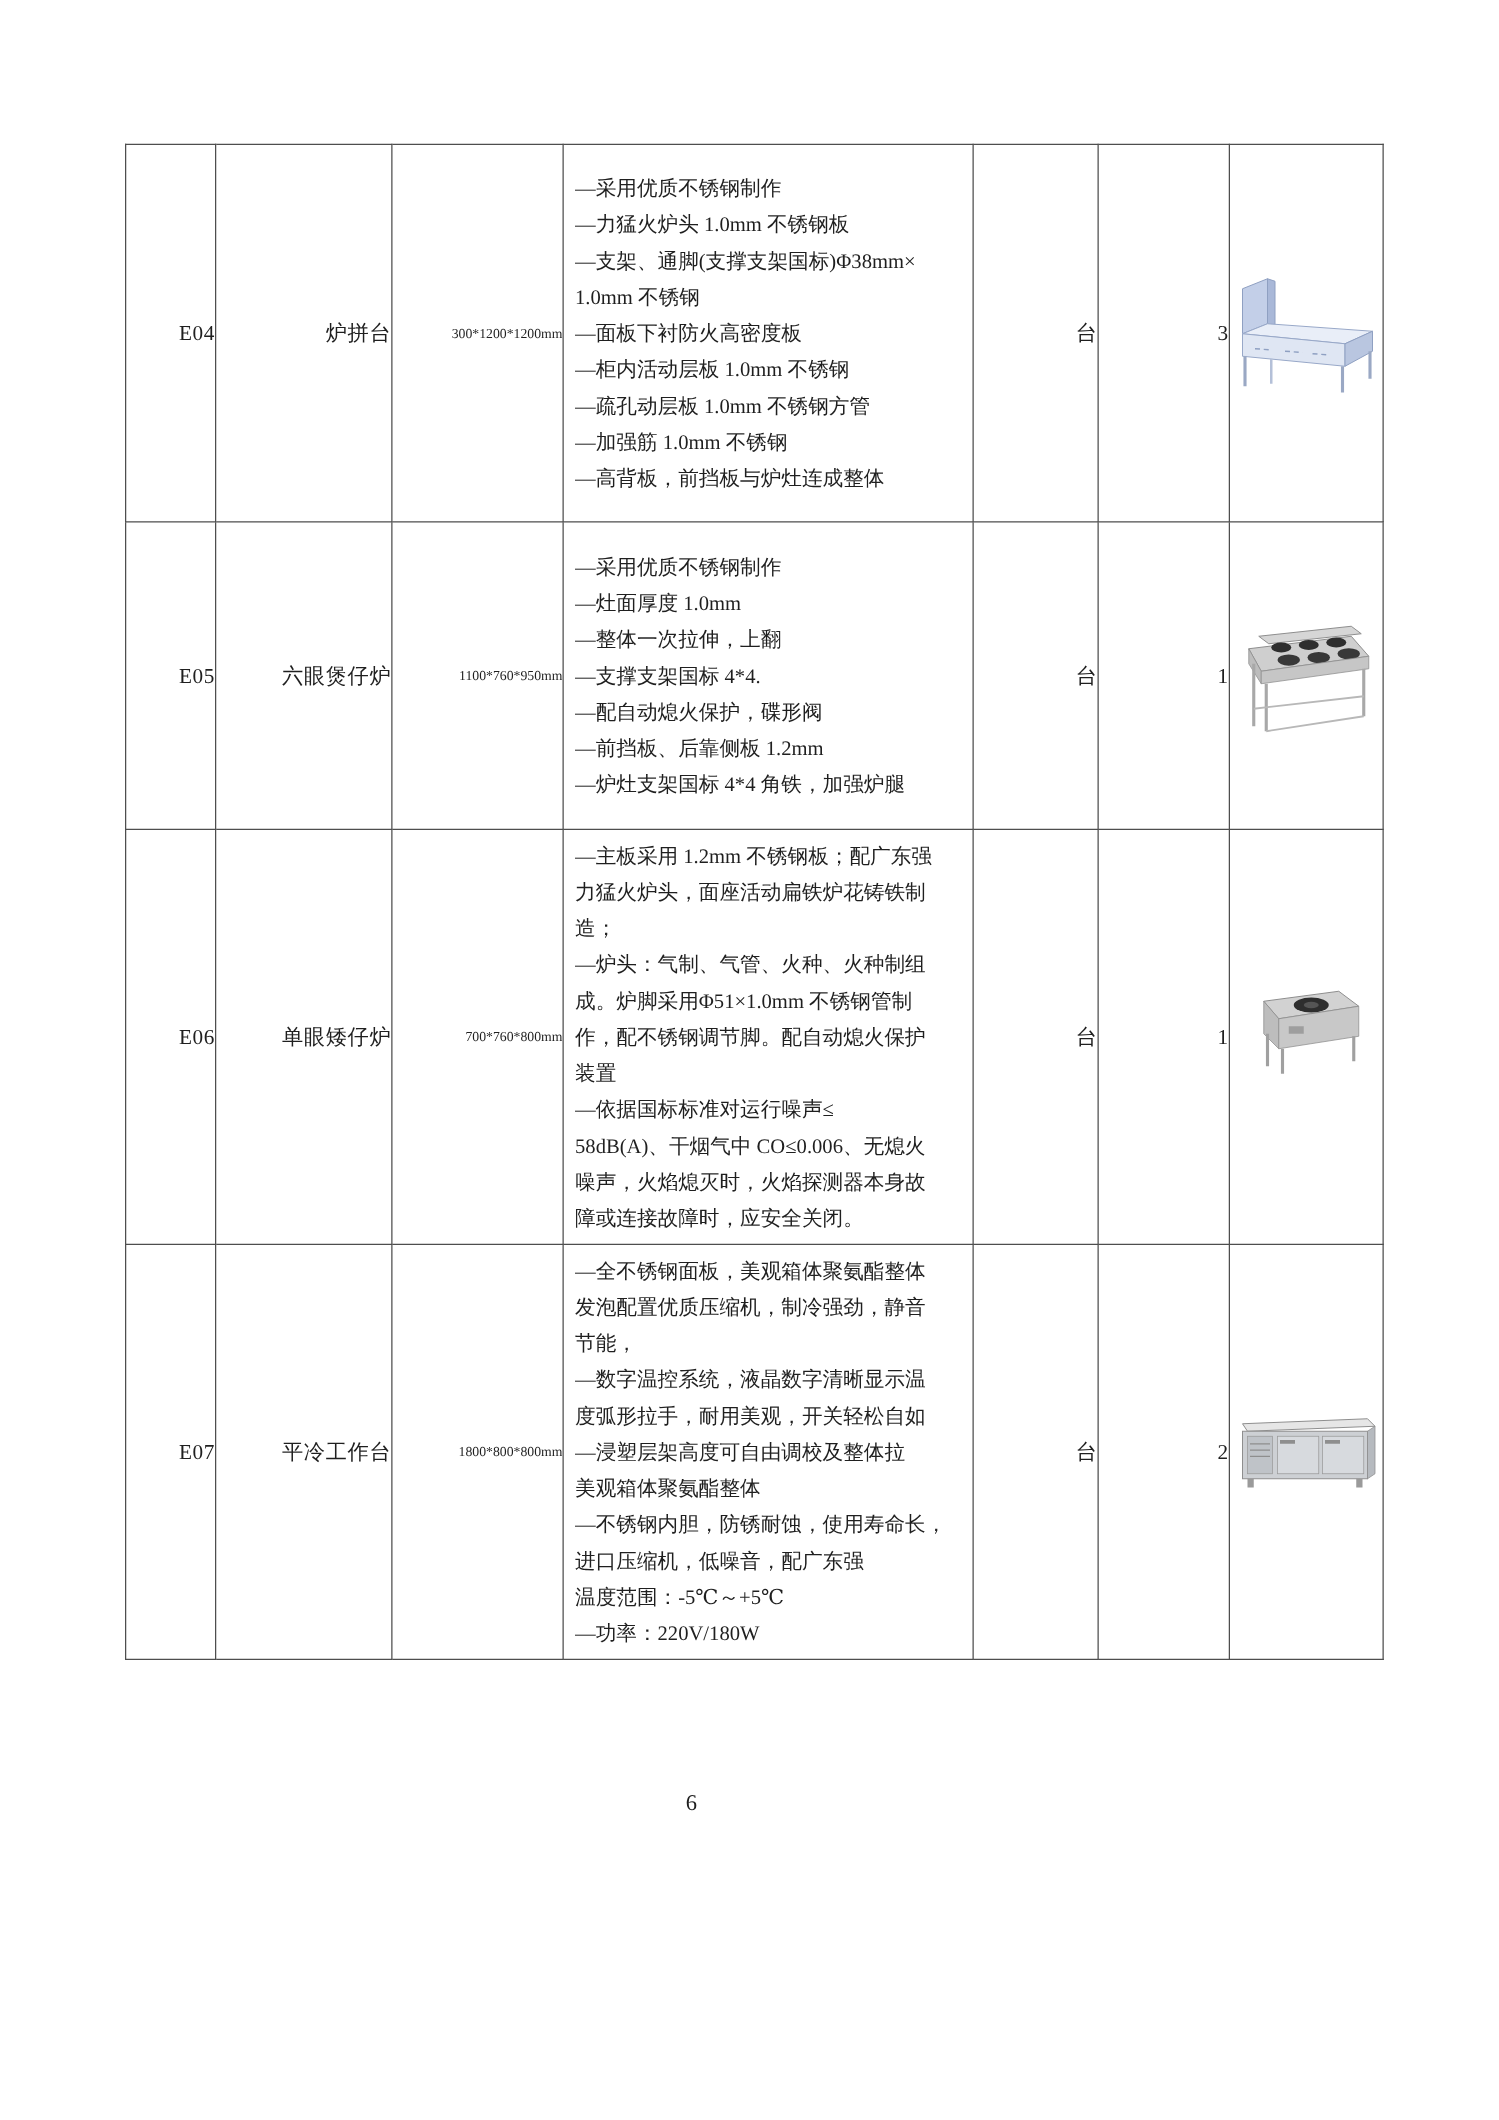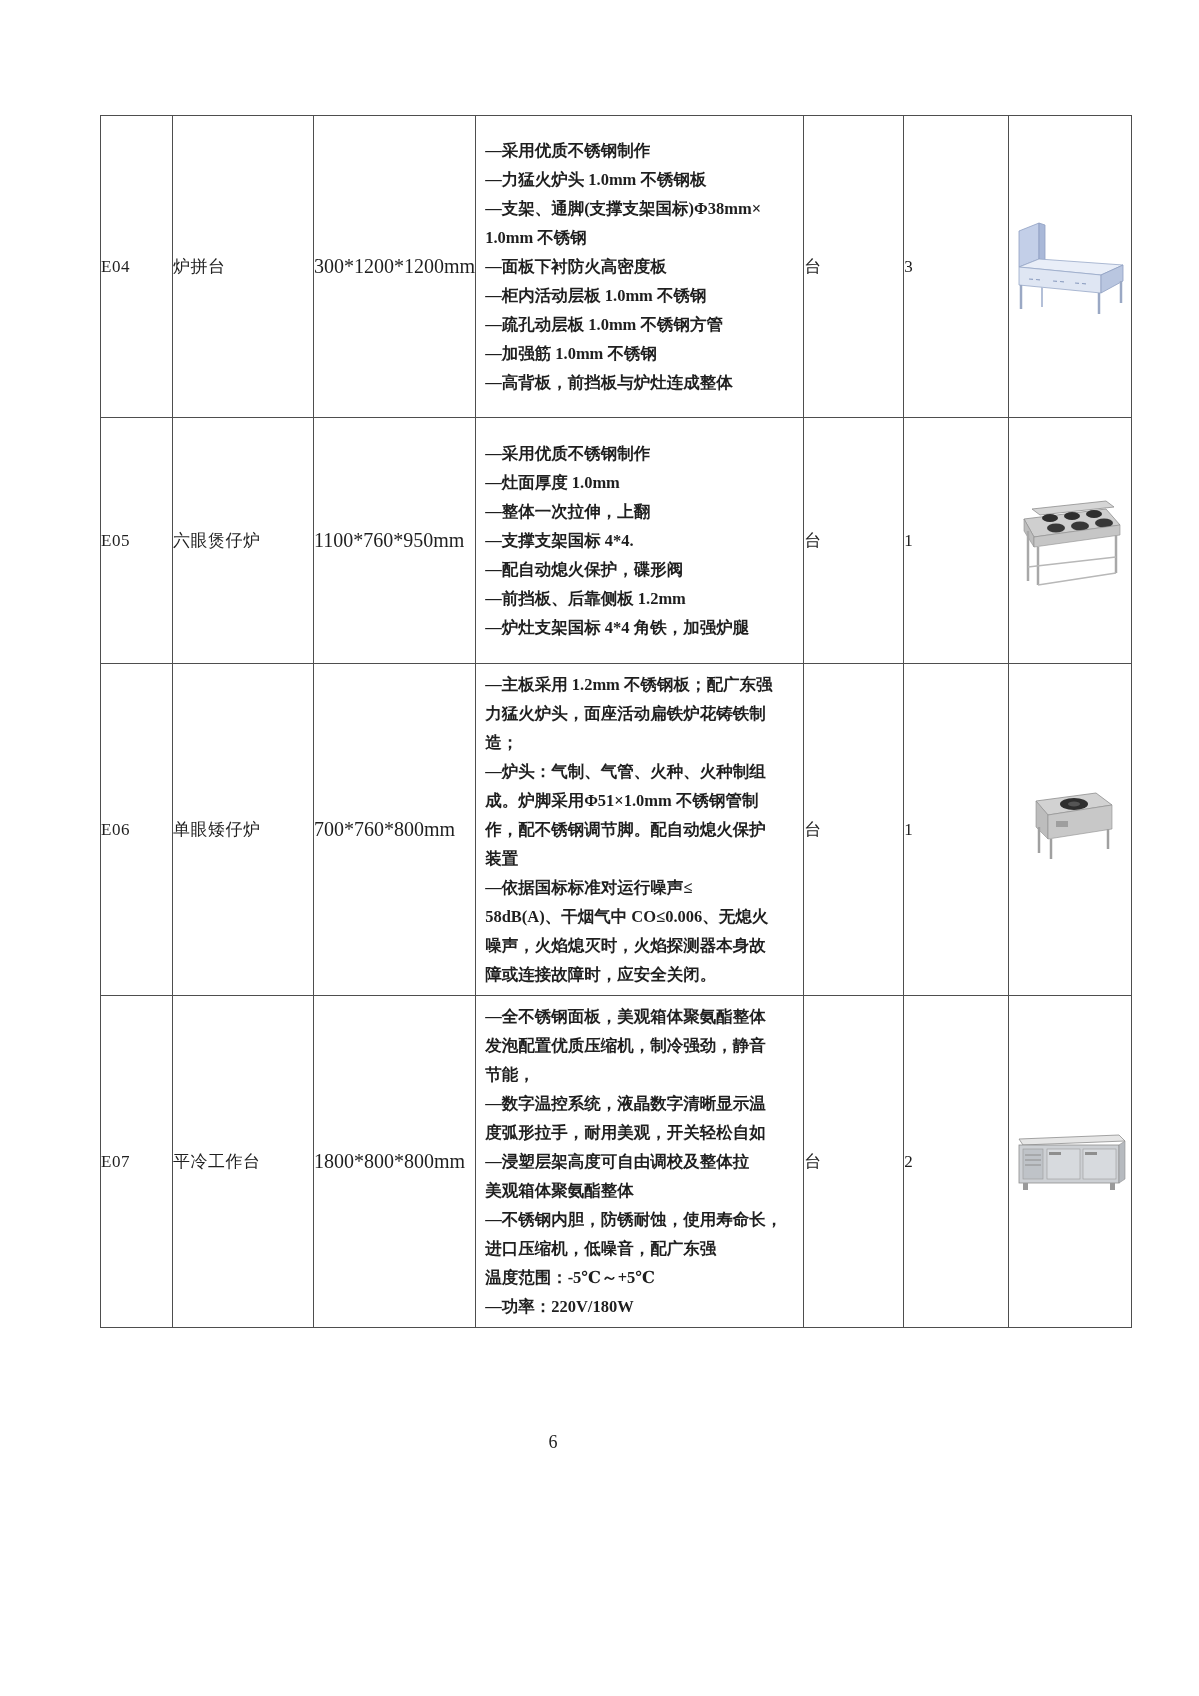--- a/index.html
+++ b/index.html
@@ -13,23 +13,23 @@
   table.doc-table {
     position:absolute; left:100px; top:115px;
     border-collapse:collapse; table-layout:fixed;
   }
   table.doc-table td {
     border:1px solid #4e4e4e;
     padding:0;
     vertical-align:middle;
     overflow:hidden;
   }
-  .c-center { text-align:left; font-size:17px; letter-spacing:0.5px;margin-left:44px; }
-  .dims { font-size:20px; letter-spacing:0; }
-  .desc-wrap { padding:6px 4px 6px 9px;font-weight:bold; }
+  .c-center { text-align:right; font-size:17px; letter-spacing:0.5px;margin-left:44px; }
+  .dims { font-size:11px; letter-spacing:0; }
+  .desc-wrap { padding:6px 4px 6px 9px; }
   .desc-line {
     font-size:16.5px;
     line-height:29px;
     white-space:nowrap;
     overflow:hidden;
   }
   .img-cell { text-align:center; }
   .img-wrap { display:flex; width:100%; height:100%; align-items:center; justify-content:center; }
   .img-wrap.pos-top { align-items:flex-start; padding-top:4px; box-sizing:border-box; }
   .page-number {

